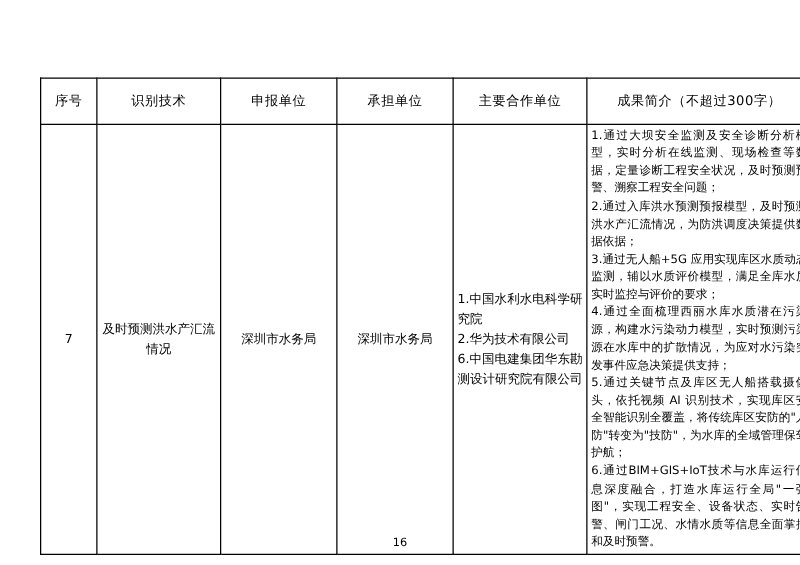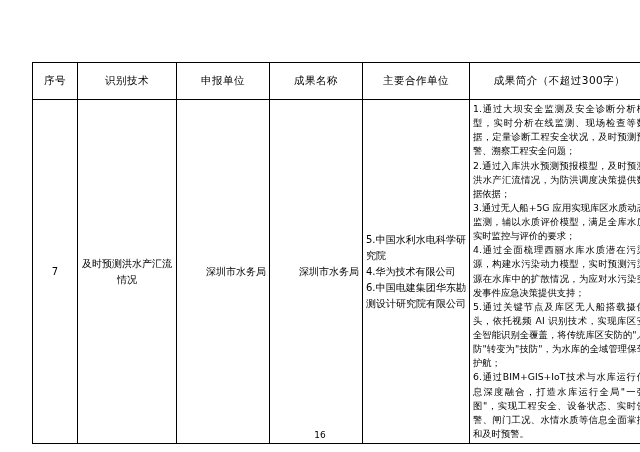--- a/index.html
+++ b/index.html
@@ -62,21 +62,21 @@
     font-size: 10px;
   }
   td.cell-name {
     text-align: center;
     font-size: 10px;
     line-height: 1.55;
     padding-left: 6px;
     padding-right: 6px;
   }
   td.cell-apply, td.cell-undertake {
-    text-align: right;
+    text-align: center;
     font-size: 10px;
   }
   td.cell-partner {
     text-align: left;
     vertical-align: top;
     padding-top: 100px;
     font-size: 10px;
     line-height: 1.6;
   }
   td.cell-brief {
@@ -108,34 +108,34 @@
 
 <div class="page">
 
   <div class="table-wrap">
     <table class="doc-table">
       <thead>
         <tr>
           <th class="col-no">序号</th>
           <th class="col-name">识别技术</th>
           <th class="col-apply">申报单位</th>
-          <th class="col-undertake">成果名称</th>
+          <th class="col-undertake">承担单位</th>
           <th class="col-partner">主要合作单位</th>
           <th class="col-brief">成果简介（不超过300字）</th>
         </tr>
       </thead>
       <tbody>
         <tr>
           <td class="cell-no">7</td>
           <td class="cell-name">及时预测洪水产汇流情况</td>
           <td class="cell-apply">深圳市水务局</td>
           <td class="cell-undertake">深圳市水务局</td>
           <td class="cell-partner">
-            <span class="partner-line">5.中国水利水电科学研究院</span>
-            <span class="partner-line">4.华为技术有限公司</span>
+            <span class="partner-line">1.中国水利水电科学研究院</span>
+            <span class="partner-line">2.华为技术有限公司</span>
             <span class="partner-line">6.中国电建集团华东勘测设计研究院有限公司</span>
           </td>
           <td class="cell-brief">
             <span class="brief-line">1.通过大坝安全监测及安全诊断分析模型，实时分析在线监测、现场检查等数据，定量诊断工程安全状况，及时预测预警、溯察工程安全问题；</span>
             <span class="brief-line">2.通过入库洪水预测预报模型，及时预测洪水产汇流情况，为防洪调度决策提供数据依据；</span>
             <span class="brief-line">3.通过无人船+5G 应用实现库区水质动态监测，辅以水质评价模型，满足全库水质实时监控与评价的要求；</span>
             <span class="brief-line">4.通过全面梳理西丽水库水质潜在污染源，构建水污染动力模型，实时预测污染源在水库中的扩散情况，为应对水污染突发事件应急决策提供支持；</span>
             <span class="brief-line">5.通过关键节点及库区无人船搭载摄像头，依托视频 AI 识别技术，实现库区安全智能识别全覆盖，将传统库区安防的"人防"转变为"技防"，为水库的全域管理保驾护航；</span>
             <span class="brief-line">6.通过BIM+GIS+IoT技术与水库运行信息深度融合，打造水库运行全局"一张图"，实现工程安全、设备状态、实时告警、闸门工况、水情水质等信息全面掌控和及时预警。</span>
           </td>

